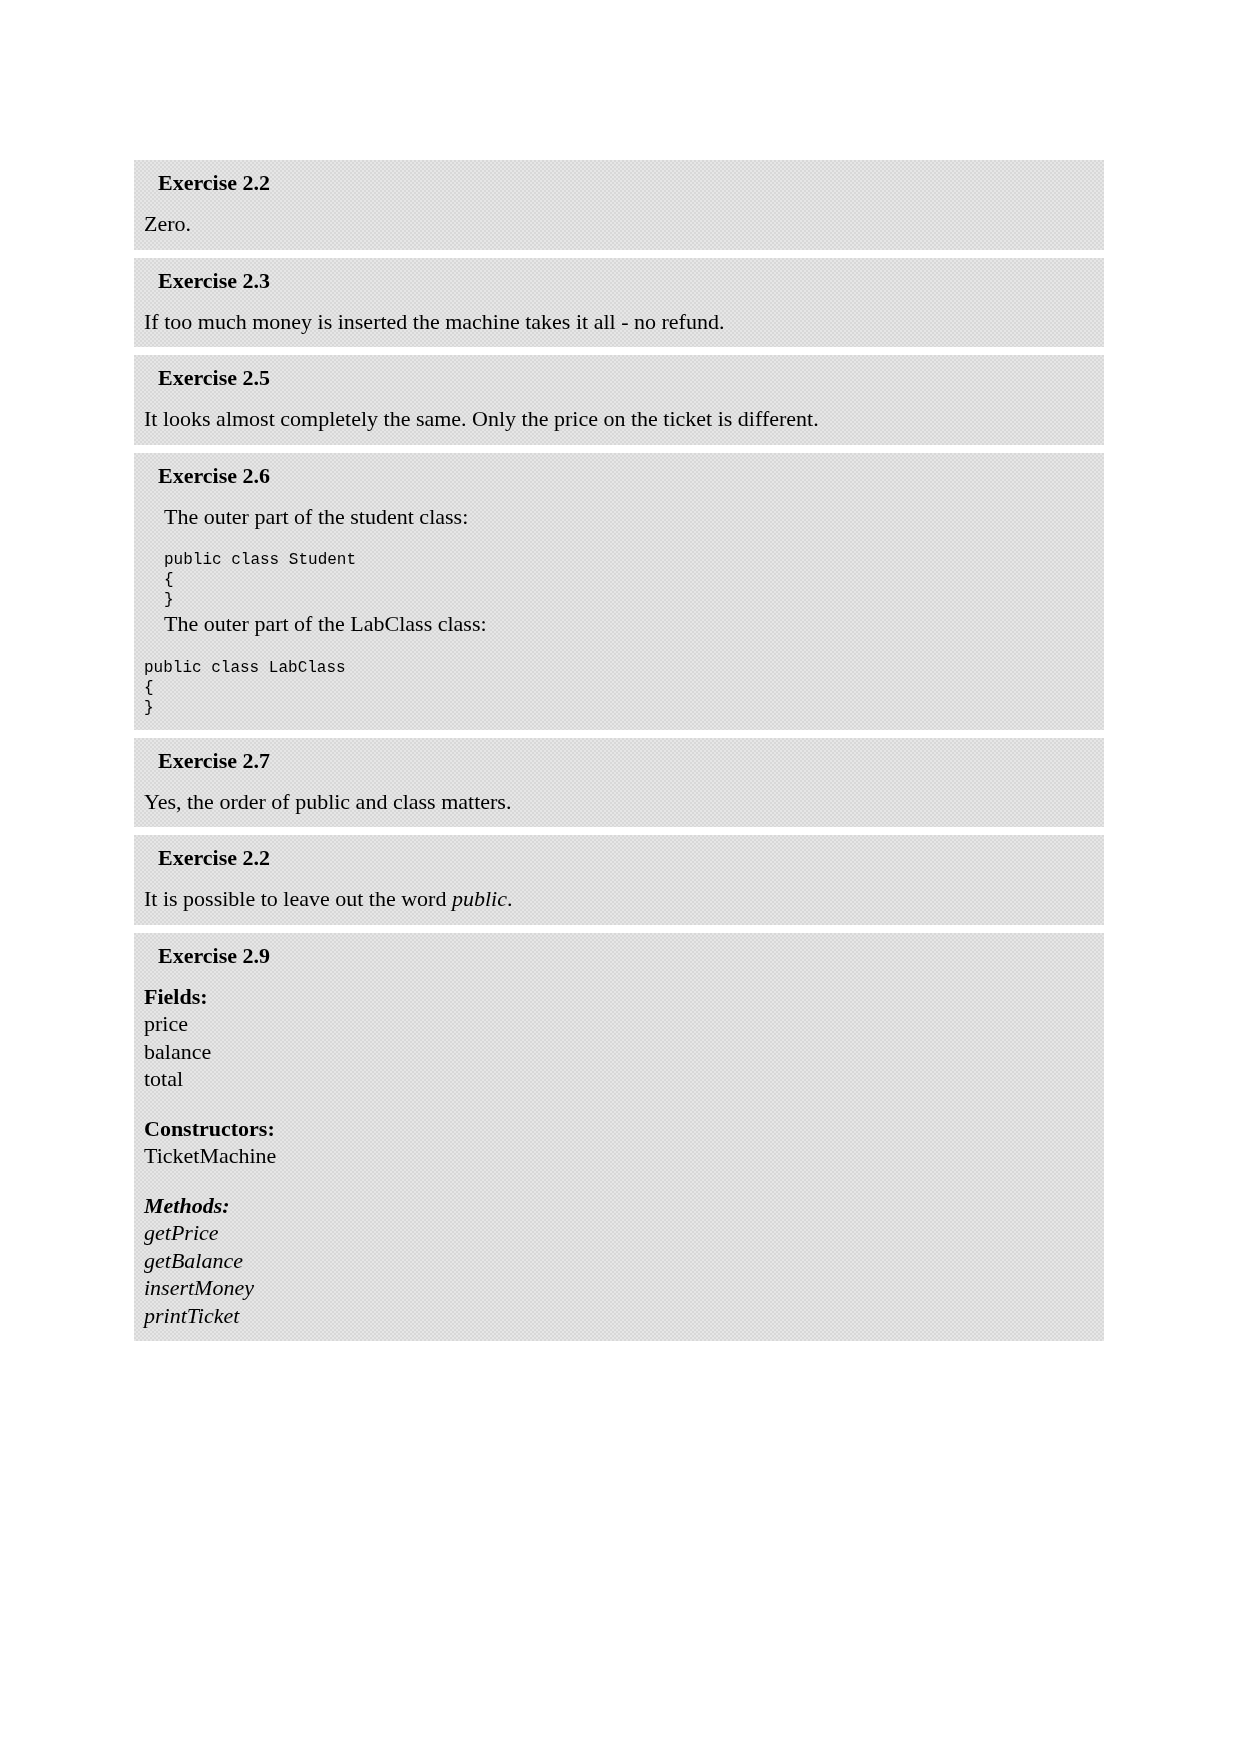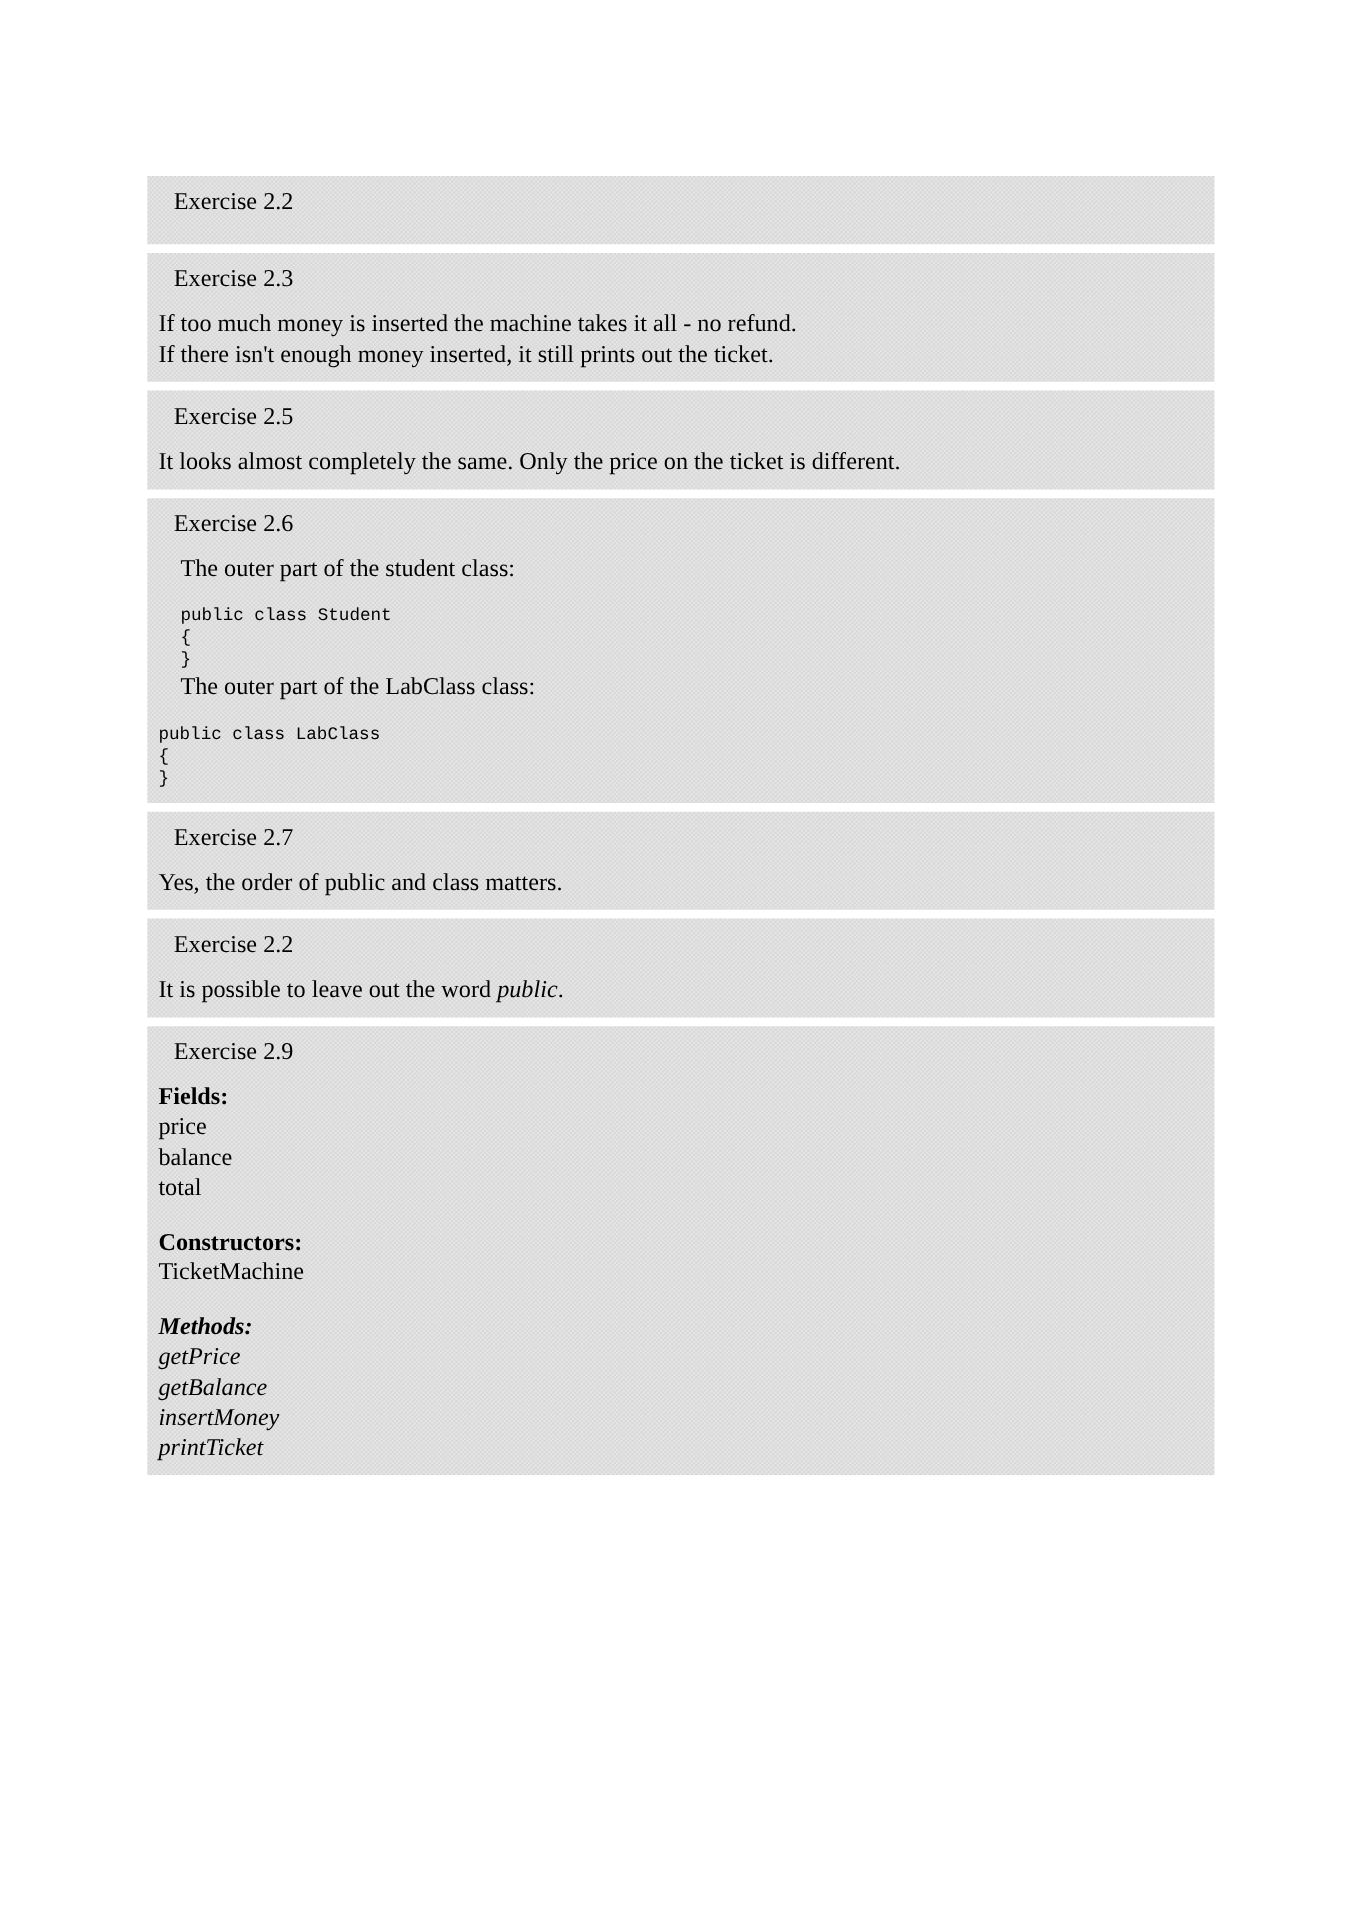--- a/index.html
+++ b/index.html
@@ -28,21 +28,21 @@
     background-image:
       linear-gradient(45deg, rgba(255,255,255,0.35) 25%, transparent 25%, transparent 75%, rgba(255,255,255,0.35) 75%),
       linear-gradient(45deg, rgba(255,255,255,0.35) 25%, transparent 25%, transparent 75%, rgba(255,255,255,0.35) 75%);
     background-size: 4px 4px;
     background-position: 0 0, 2px 2px;
     padding: 10px 10px 12px 10px;
     margin-bottom: 8px;
   }
   .block:last-child { margin-bottom: 0; }
   .ex-title {
-    font-weight: normal;
+    font-weight: bold;
     margin: 0 0 14px 0;
     padding-left: 14px;
   }
   .ans-line { margin: 0; line-height: 1.25; }
   .para { margin: 0 0 20px 0; line-height: 1.25; padding-left: 20px; }
   .para:last-child { margin-bottom: 0; }
   .code {
     font-family: "Courier New", Courier, monospace;
     font-size: 16px;
     white-space: pre;
@@ -55,26 +55,26 @@
   .grp:last-child { margin-bottom: 0; font-style: italic; }
 </style>
 </head>
 <body>
 
 <div class="page">
   <div class="content">
 
     <div class="block">
       <p class="ex-title">Exercise 2.2</p>
+      <p class="ans-line">Zero.</p>
     </div>
 
     <div class="block">
       <p class="ex-title">Exercise 2.3</p>
       <p class="ans-line">If too much money is inserted the machine takes it all - no refund.</p>
-      <p class="ans-line">If there isn't enough money inserted, it still prints out the ticket.</p>
     </div>
 
     <div class="block">
       <p class="ex-title">Exercise 2.5</p>
       <p class="ans-line">It looks almost completely the same. Only the price on the ticket is different.</p>
     </div>
 
     <div class="block">
       <p class="ex-title">Exercise 2.6</p>
       <p class="para">The outer part of the student class:</p>

